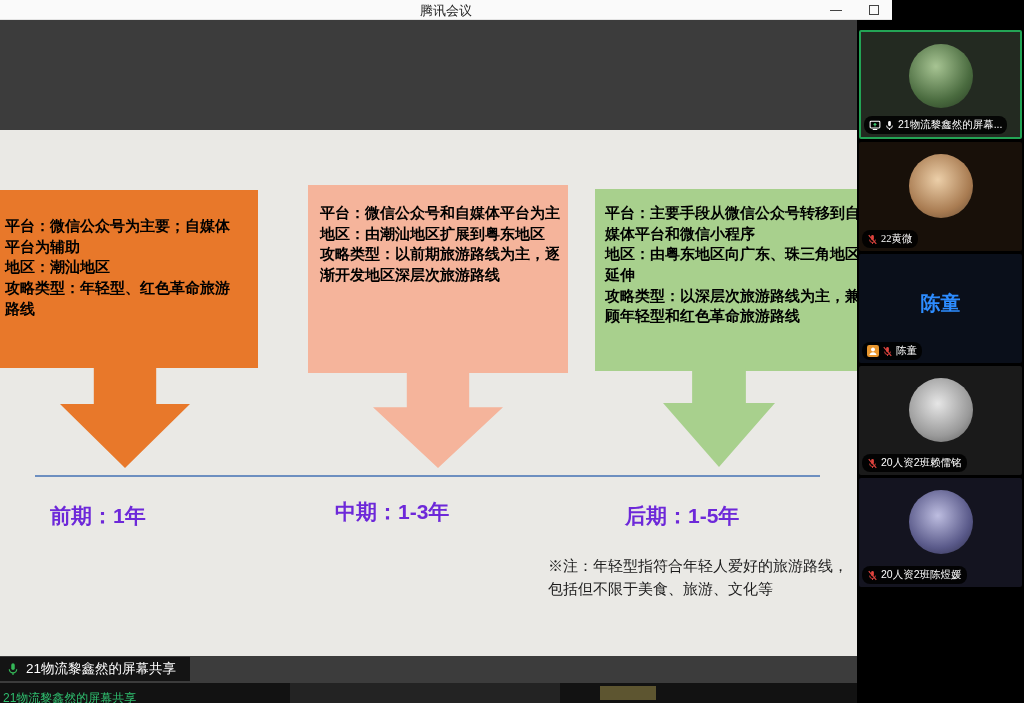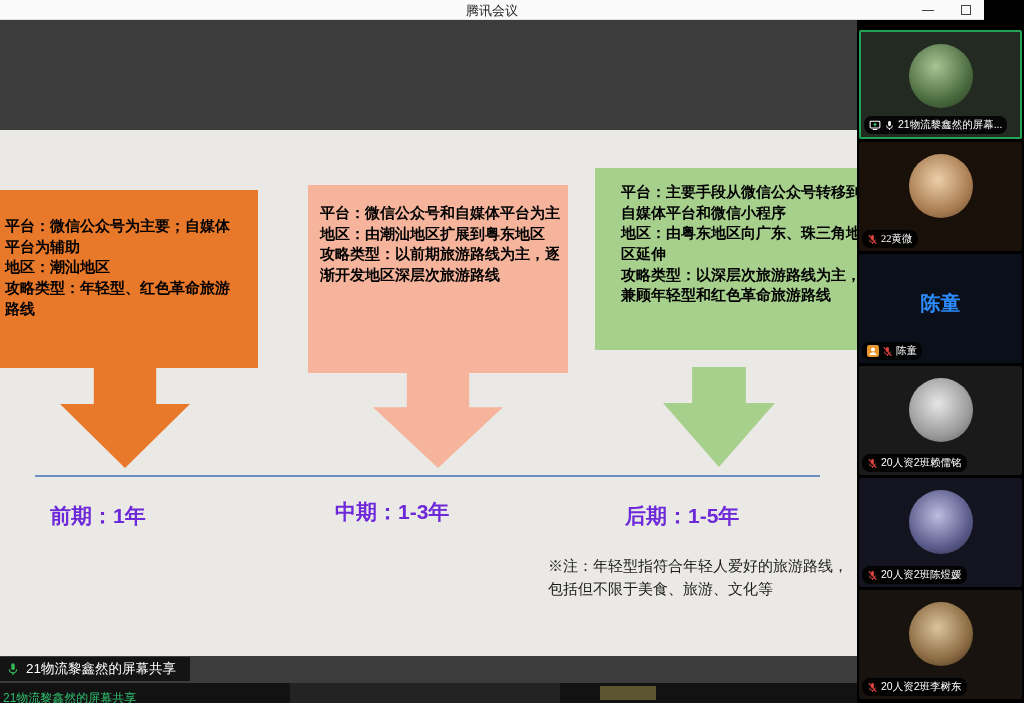--- a/index.html
+++ b/index.html
@@ -1,35 +1,35 @@
 <!DOCTYPE html>
 <html><head>
 <meta charset="utf-8">
 <style>
   * { margin:0; padding:0; box-sizing:border-box; }
   body { background:#000; font-family:"Liberation Sans", sans-serif; }
   .window { position:relative; width:1024px; height:703px; background:#000; overflow:hidden; }
 
   
-  .titlebar { position:absolute; left:0; top:0; width:984px; height:20px; background:#fafafa; border-bottom:1px solid #e3e3e3; }
+  .titlebar { position:absolute; left:0; top:0; width:892px; height:20px; background:#fafafa; border-bottom:1px solid #e3e3e3; }
   .titlebar .title { position:absolute; left:0; right:0; top:2px; text-align:center; font-size:13px; color:#222; }
   .win-controls { position:absolute; right:10px; top:0; height:20px; display:flex; align-items:center; gap:22px; }
   .btn-min, .btn-max { width:16px; height:16px; display:flex; align-items:center; justify-content:center; cursor:pointer; }
   .min-glyph { width:12px; height:0; border-top:1.5px solid #444; display:block; }
   .max-glyph { width:10px; height:10px; border:1.5px solid #444; display:block; }
 
   
   .main { position:absolute; left:0; top:20px; width:857px; height:683px; background:#3c3c3c; overflow:hidden; }
   .slide { position:absolute; left:0; top:110px; width:857px; height:526px; background:#eae9e5; }
 
   .box { position:absolute; }
   .box-text { font-size:15px; font-weight:bold; color:#000; line-height:1.38; white-space:pre-line; }
   .box1 { left:0; top:60px; width:258px; height:178px; background:#E8782A; padding:26px 14px 0 5px; }
   .box2 { left:308px; top:55px; width:260px; height:188px; background:#F5B49B; padding:18px 1px 0 12px; }
-  .box3 { left:595px; top:38px; width:286px; height:182px; background:#A8D08D; padding:14px 10px 0 26px; }
+  .box3 { left:595px; top:59px; width:286px; height:182px; background:#A8D08D; padding:14px 10px 0 10px; }
 
   .arrow { position:absolute; clip-path:polygon(26% 0, 74% 0, 74% 36%, 100% 36%, 50% 100%, 0 36%, 26% 36%); }
   .arrow1 { left:60px;  top:238px; width:130px; height:100px; background:#E8782A; }
   .arrow2 { left:373px; top:243px; width:130px; height:95px;  background:#F5B49B; }
   .arrow3 { left:663px; top:237px; width:112px; height:100px; background:#A8D08D; }
 
   .timeline { position:absolute; left:35px; top:345px; width:785px; height:2px; background:#6D8FC0; }
 
   .phase { position:absolute; font-size:21px; font-weight:bold; color:#6d28d9; text-align:left; }
   .phase1 { left:50px;  top:372px; width:160px; }
@@ -200,27 +200,15 @@
         <svg width="11" height="11" viewBox="0 0 16 16">
           <rect x="6" y="1.5" width="4" height="7.5" rx="2" fill="#E0443E"></rect>
           <path d="M3.8 8.2a4.2 4.2 0 0 0 8.4 0" fill="none" stroke="#E0443E" stroke-width="1.4"></path>
           <line x1="8" y1="12.4" x2="8" y2="14.5" stroke="#E0443E" stroke-width="1.4"></line>
           <line x1="2.5" y1="1.5" x2="13.5" y2="14.5" stroke="#E0443E" stroke-width="1.6"></line>
         </svg>
         <span>20人资2班陈煜媛</span>
       </div>
     </div>
 
-    <div class="tile t6">
-      <div class="avatar av6"></div>
-      <div class="tile-label">
-        <svg width="11" height="11" viewBox="0 0 16 16">
-          <rect x="6" y="1.5" width="4" height="7.5" rx="2" fill="#E0443E"></rect>
-          <path d="M3.8 8.2a4.2 4.2 0 0 0 8.4 0" fill="none" stroke="#E0443E" stroke-width="1.4"></path>
-          <line x1="8" y1="12.4" x2="8" y2="14.5" stroke="#E0443E" stroke-width="1.4"></line>
-          <line x1="2.5" y1="1.5" x2="13.5" y2="14.5" stroke="#E0443E" stroke-width="1.6"></line>
-        </svg>
-        <span>20人资2班李树东</span>
-      </div>
-    </div>
 
   </div>
 </div>
 
 </body></html>

